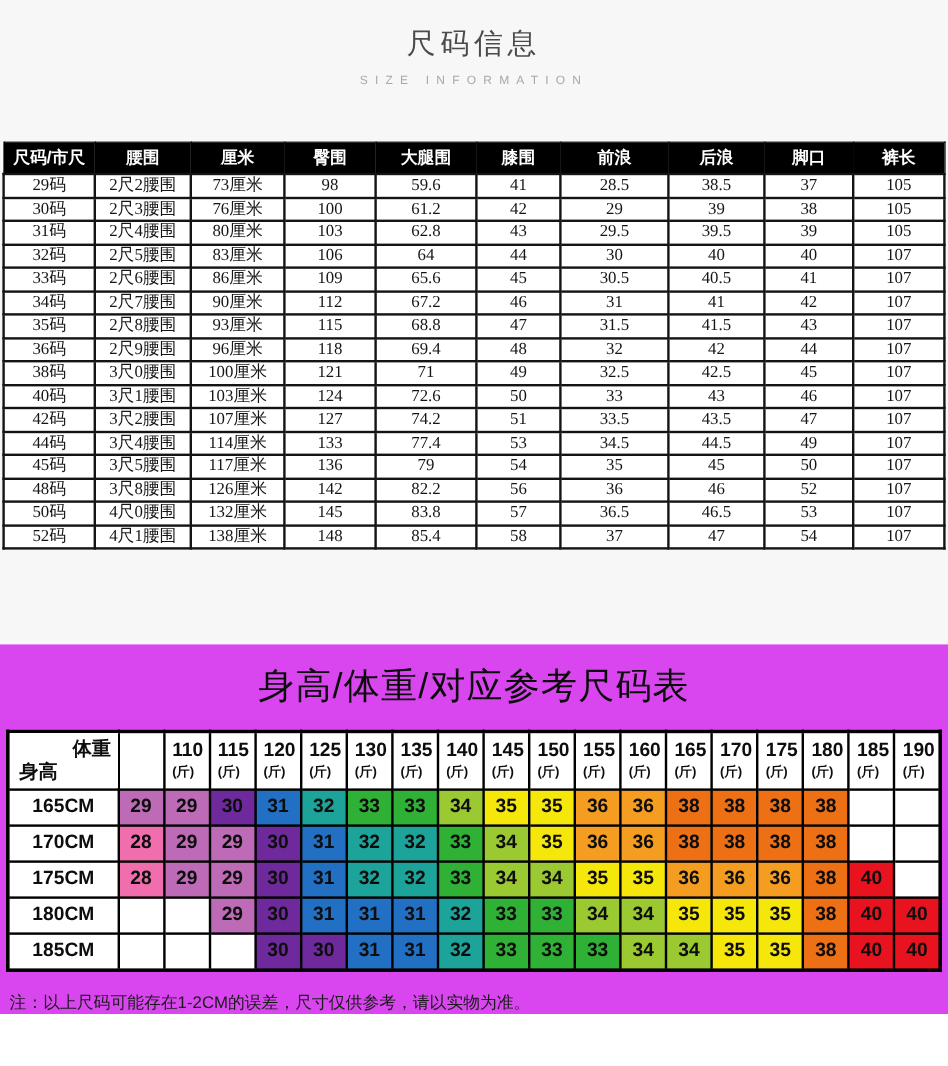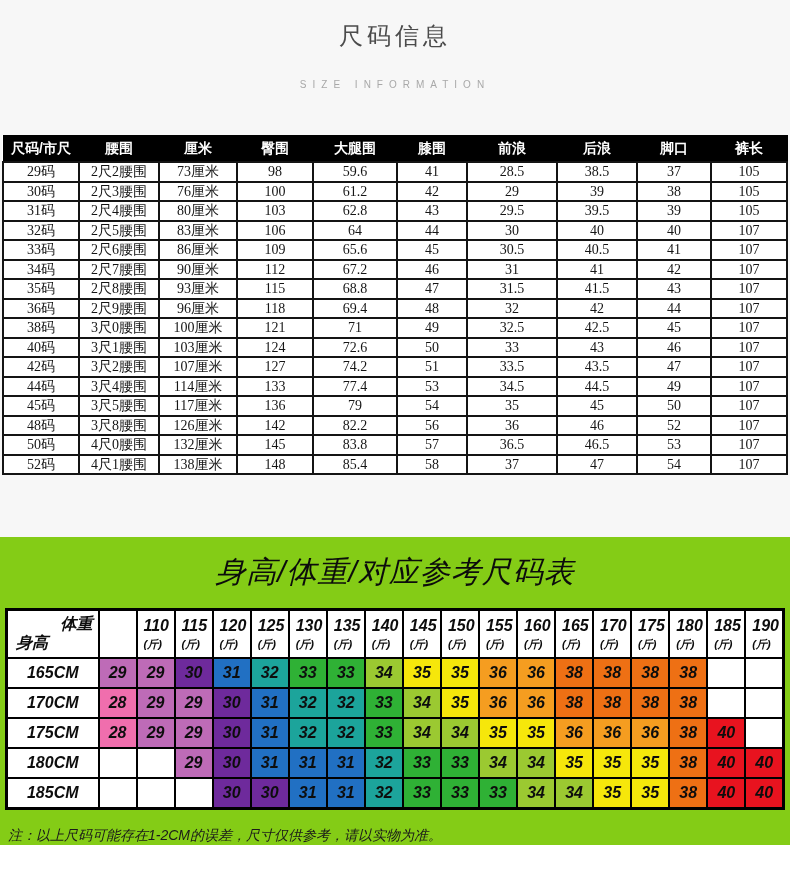--- a/index.html
+++ b/index.html
@@ -2,29 +2,29 @@
 <html><head>
 <meta charset="utf-8">
 <style>
   html,body{margin:0;padding:0;}
   body{font-family:"Liberation Sans","DejaVu Sans",sans-serif;background:#ffffff;}
   .page{position:relative;width:790px;height:888px;background:#ffffff;overflow:hidden;}
 
   
   .top-section{background:#f7f7f7;height:537px;box-sizing:border-box;}
   .main-title{text-align:center;padding-top:20px;font-size:24px;color:#4b4b4b;letter-spacing:4px;font-weight:400;}
-  .sub-title{text-align:center;margin-top:27px;font-size:10px;color:#a8a8a8;letter-spacing:6px;font-weight:400;}
+  .sub-title{text-align:center;margin-top:10px;font-size:10px;color:#a8a8a8;letter-spacing:6px;font-weight:400;}
 
   table.size-table{border-collapse:collapse;margin:45px auto 0;width:784px;background:#ffffff;table-layout:fixed;}
   .size-table th{background:#000;color:#fff;font-size:14px;font-weight:bold;height:19px;border:1px solid #000;padding:3px;}
   .size-table td{border:2px solid #141414;text-align:center;font-size:14px;height:17.5px;line-height:17px;padding:0;color:#151515;
                  font-family:"Liberation Serif","DejaVu Serif",serif;}
 
   
-  .bottom-section{background:#84cc16;font-style:italic;}
+  .bottom-section{background:#d946ef;}
   .ref-title{text-align:center;padding-top:15px;font-size:30px;color:#0c0c0c;font-weight:400;letter-spacing:1px;}
 
   table.ref-table{border-collapse:collapse;margin:15px auto 0;width:780px;table-layout:fixed;border:3px solid #000;background:#fff;}
   .ref-table th,.ref-table td{border:2px solid #000;text-align:center;padding:0;color:#0d0d0d;}
   .ref-table thead th{height:46px;background:#fff;padding-left:44px;}
   .ref-table thead .wnum{font-size:16px;font-weight:bold;line-height:20px;}
   .ref-table thead .wunit{font-size:11px;font-weight:bold;line-height:16px;}
   .ref-table tbody th{height:28px;font-size:16px;font-weight:bold;background:#fff;}
   .ref-table tbody td{height:28px;font-size:16px;font-weight:bold;}
 

